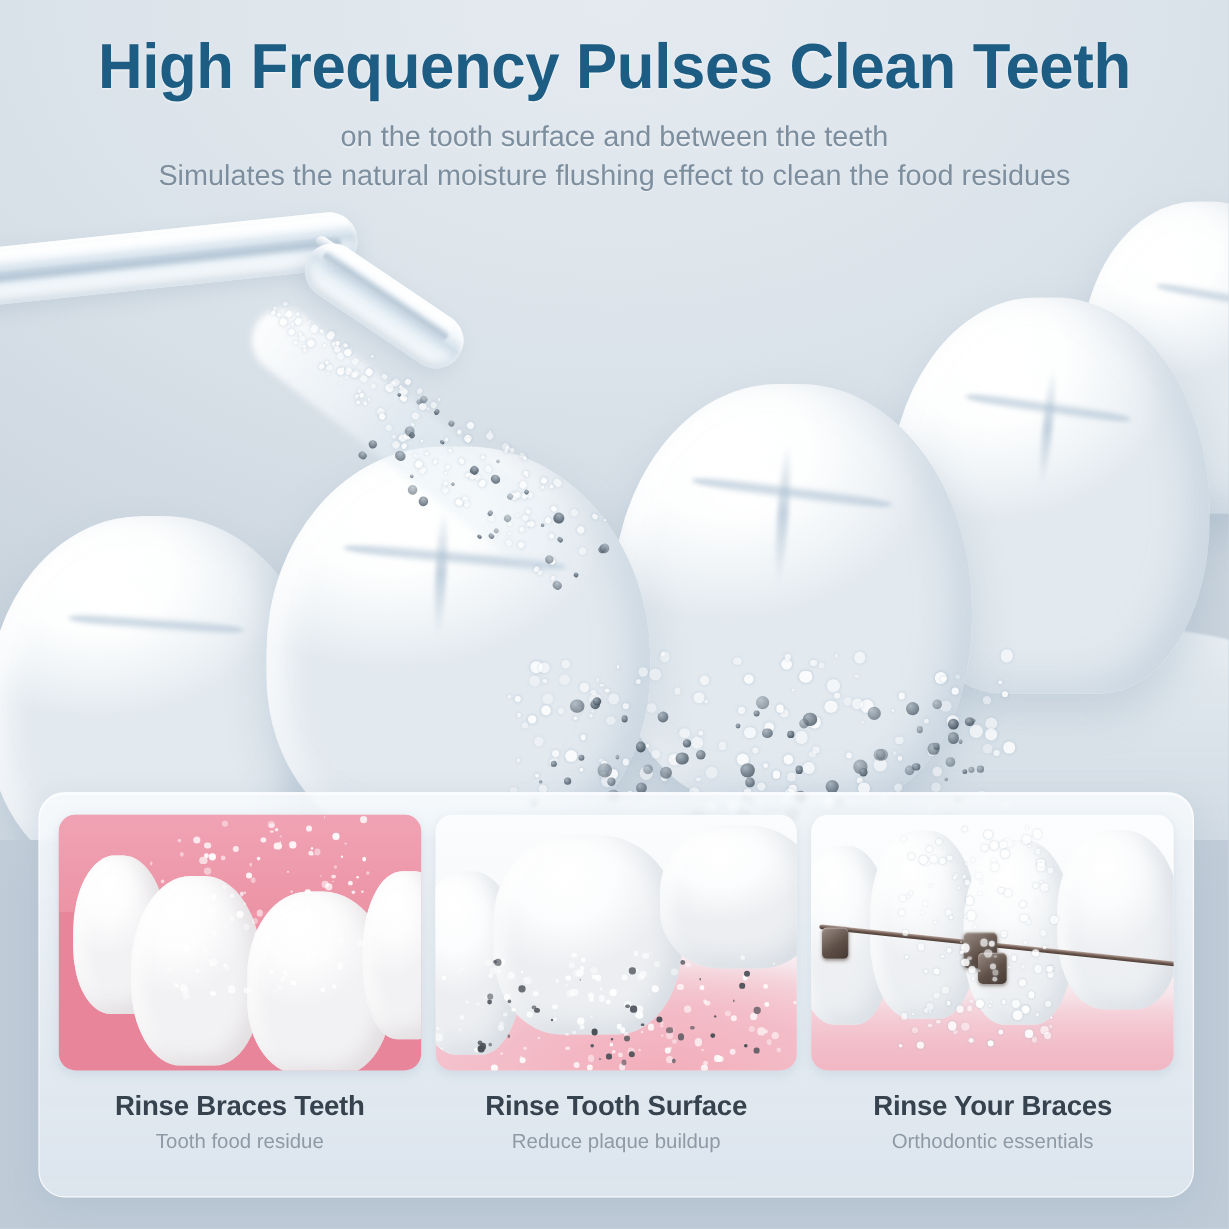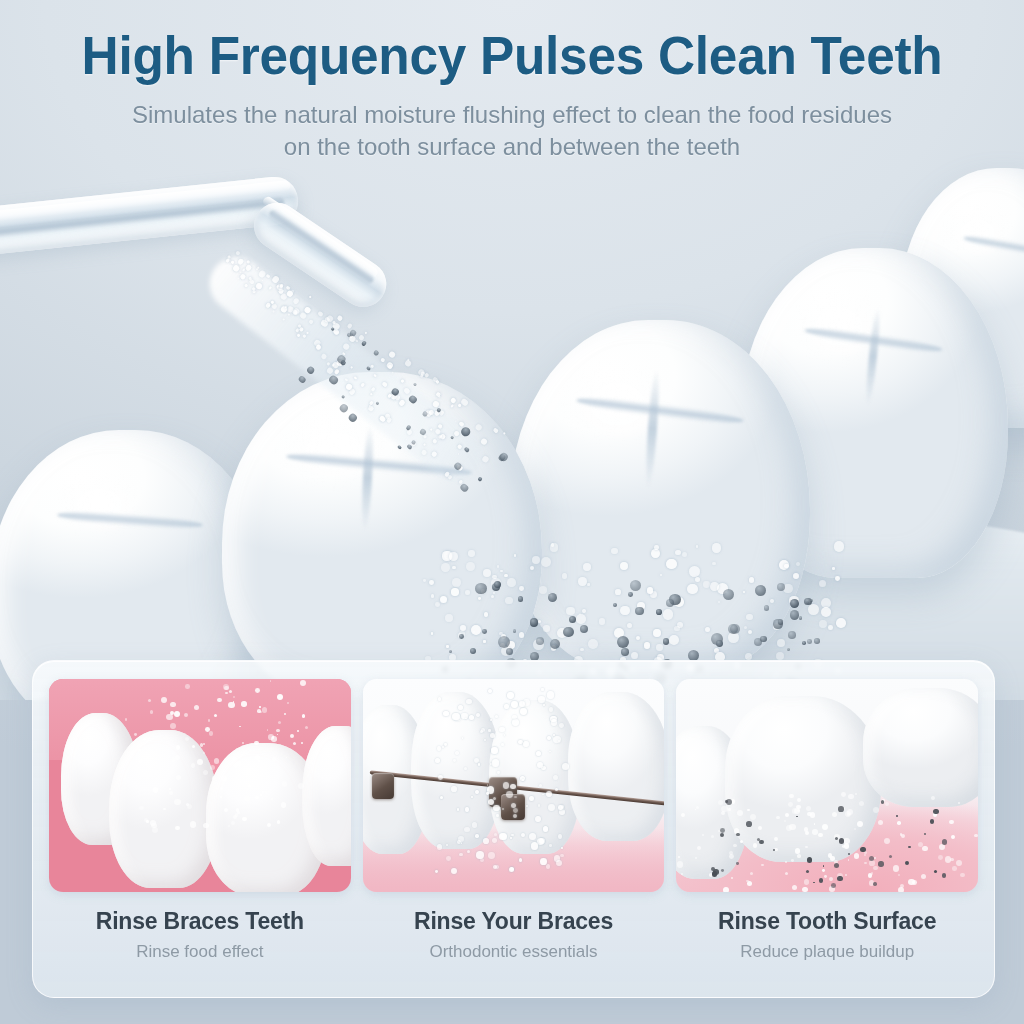--- a/index.html
+++ b/index.html
@@ -681,22 +681,22 @@
 
       <div class="nzSeg" style="left:318px;top:12px;width:150px;height:46px;transform:rotate(34deg);transform-origin:0 50%;"></div>
       <div class="nzHi" style="left:324px;top:16px;width:136px;height:10px;transform:rotate(34deg);transform-origin:0 50%;"></div>
       <div class="nzCore" style="left:330px;top:28px;width:124px;height:12px;transform:rotate(34deg);transform-origin:0 50%;"></div>
     </div>
   </div>
 
   <div class="titleWrap">
     <h1 class="title">High Frequency Pulses Clean Teeth</h1>
     <div class="subtitle">
+      <span class="ln">on the tooth surface and between the teeth</span>
       <span class="ln">Simulates the natural moisture flushing effect to clean the food residues</span>
-      <span class="ln">on the tooth surface and between the teeth</span>
     </div>
   </div>
 
   <div class="panel">
 
     <div class="card">
       <div class="thumb t1">
         <div class="gumTop"></div>
         <div class="tth" style="left:4%;top:16%;width:26%;height:62%;border-radius:44% 46% 38% 40% / 48% 50% 44% 42%;"></div>
         <div class="tth" style="left:20%;top:24%;width:36%;height:74%;border-radius:46% 44% 36% 38% / 50% 48% 42% 44%;"></div>
@@ -819,179 +819,21 @@
             <div class="splsh" style="width: 5.34562px; height: 5.34562px; position: absolute; left: 34.319%; top: 50.8189%; opacity: 0.92;"></div>
             <div class="splsh" style="width: 5.7963px; height: 5.7963px; position: absolute; left: 40.2073%; top: 20.7914%; opacity: 0.5;"></div>
             <div class="splsh" style="width: 2.18563px; height: 2.18563px; position: absolute; left: 73.6224%; top: 55.7607%; opacity: 0.7;"></div>
             <div class="splsh" style="width: 4.85414px; height: 4.85414px; position: absolute; left: 40.3677%; top: 36.4864%; opacity: 0.44;"></div>
             <div class="splsh" style="width: 1.59372px; height: 1.59372px; position: absolute; left: 78.4249%; top: 36.5427%; opacity: 0.78;"></div>
             <div class="splsh" style="width: 1.92314px; height: 1.92314px; position: absolute; left: 51.1839%; top: 34.431%; opacity: 0.48;"></div>
             <div class="splsh" style="width: 3.75613px; height: 3.75613px; position: absolute; left: 73.9147%; top: 36.5337%; opacity: 0.64;"></div>
           </div>
       </div>
       <div class="cTitle">Rinse Braces Teeth</div>
-      <div class="cSub">Rinse food effect</div>
-    </div>
-
-    <div class="card">
-      <div class="thumb t3">
-        <div class="gum"></div>
-        <div class="tth" style="left:-4%;top:12%;width:26%;height:70%;border-radius:44% 46% 38% 40% / 48% 50% 44% 42%;"></div>
-        <div class="tth" style="left:16%;top:6%;width:30%;height:74%;border-radius:42% 46% 36% 38% / 46% 50% 44% 42%;"></div>
-        <div class="tth" style="left:42%;top:10%;width:30%;height:72%;border-radius:44% 44% 36% 38% / 48% 48% 42% 44%;"></div>
-        <div class="tth" style="left:68%;top:6%;width:34%;height:70%;border-radius:42% 46% 36% 38% / 46% 50% 42% 42%;"></div>
-        <div class="wire" style="left:2%;top:50%;width:100%;transform:rotate(6deg);"></div>
-        <div class="bracket" style="left:3%;top:44%;width:22px;height:26px;"></div>
-        <div class="bracket" style="left:42%;top:46%;width:28px;height:30px;"></div>
-        <div class="bracket" style="left:46%;top:54%;width:24px;height:26px;"></div>
-        <div id="t3spray">
-            <div class="spr" style="width: 2.66259px; height: 2.66259px; position: absolute; left: 57.9793%; top: 58.8207%; opacity: 0.5;"></div>
-            <div class="spr" style="width: 6.90066px; height: 6.90066px; position: absolute; left: 49.4546%; top: 18.636%; opacity: 0.66;"></div>
-            <div class="spr" style="width: 2.60017px; height: 2.60017px; position: absolute; left: 50.2727%; top: 54.7955%; opacity: 0.41;"></div>
-            <div class="spr" style="width: 2.08111px; height: 2.08111px; position: absolute; left: 54.1851%; top: 59.3153%; opacity: 0.71;"></div>
-            <div class="spr" style="width: 5.31722px; height: 5.31722px; position: absolute; left: 57.3991%; top: 33.599%; opacity: 0.86;"></div>
-            <div class="spr" style="width: 5.80496px; height: 5.80496px; position: absolute; left: 65.0232%; top: 61.1116%; opacity: 0.74;"></div>
-            <div class="spr" style="width: 6.61597px; height: 6.61597px; position: absolute; left: 58.2177%; top: 8.11145%; opacity: 0.63;"></div>
-            <div class="spr" style="width: 4.07063px; height: 4.07063px; position: absolute; left: 38.8668%; top: 83.8786%; opacity: 0.44;"></div>
-            <div class="spr" style="width: 7.47029px; height: 7.47029px; position: absolute; left: 37.5811%; top: 80.8767%; opacity: 0.89;"></div>
-            <div class="spr" style="width: 4.32549px; height: 4.32549px; position: absolute; left: 33.8455%; top: 60.286%; opacity: 0.89;"></div>
-            <div class="spr" style="width: 5.51787px; height: 5.51787px; position: absolute; left: 52.1242%; top: 45.3448%; opacity: 0.85;"></div>
-            <div class="spr" style="width: 1.83309px; height: 1.83309px; position: absolute; left: 46.7346%; top: 25.937%; opacity: 0.71;"></div>
-            <div class="spr" style="width: 2.30241px; height: 2.30241px; position: absolute; left: 49.3037%; top: 72.8637%; opacity: 0.63;"></div>
-            <div class="spr" style="width: 3.79031px; height: 3.79031px; position: absolute; left: 65.6191%; top: 59.2352%; opacity: 0.89;"></div>
-            <div class="spr" style="width: 2.26578px; height: 2.26578px; position: absolute; left: 27.6867%; top: 77.4221%; opacity: 0.69;"></div>
-            <div class="spr" style="width: 3.19459px; height: 3.19459px; position: absolute; left: 43.8082%; top: 17.0021%; opacity: 0.59;"></div>
-            <div class="spr" style="width: 3.49026px; height: 3.49026px; position: absolute; left: 34.4902%; top: 80.141%; opacity: 0.67;"></div>
-            <div class="spr" style="width: 4.46108px; height: 4.46108px; position: absolute; left: 46.9987%; top: 11.844%; opacity: 0.83;"></div>
-            <div class="spr" style="width: 4.19069px; height: 4.19069px; position: absolute; left: 42.3696%; top: 25.5162%; opacity: 0.72;"></div>
-            <div class="spr" style="width: 4.78984px; height: 4.78984px; position: absolute; left: 27.6895%; top: 83.2692%; opacity: 0.44;"></div>
-            <div class="spr" style="width: 6.95666px; height: 6.95666px; position: absolute; left: 41.4582%; top: 81.4106%; opacity: 0.51;"></div>
-            <div class="spr" style="width: 3.28304px; height: 3.28304px; position: absolute; left: 24.8458%; top: 8.55552%; opacity: 0.57;"></div>
-            <div class="spr" style="width: 2.74469px; height: 2.74469px; position: absolute; left: 52.6564%; top: 46.7961%; opacity: 0.72;"></div>
-            <div class="spr" style="width: 1.81214px; height: 1.81214px; position: absolute; left: 32.8125%; top: 27.3671%; opacity: 0.73;"></div>
-            <div class="spr" style="width: 6.62046px; height: 6.62046px; position: absolute; left: 62.1701%; top: 17.2458%; opacity: 0.98;"></div>
-            <div class="spr" style="width: 3.63505px; height: 3.63505px; position: absolute; left: 43.4791%; top: 72.1218%; opacity: 0.44;"></div>
-            <div class="spr" style="width: 7.25096px; height: 7.25096px; position: absolute; left: 45.3004%; top: 72.1766%; opacity: 0.93;"></div>
-            <div class="spr" style="width: 3.76337px; height: 3.76337px; position: absolute; left: 51.693%; top: 84.1083%; opacity: 0.9;"></div>
-            <div class="spr" style="width: 4.14667px; height: 4.14667px; position: absolute; left: 37.4825%; top: 15.8408%; opacity: 0.71;"></div>
-            <div class="spr" style="width: 7.07954px; height: 7.07954px; position: absolute; left: 65.9243%; top: 39.3533%; opacity: 0.71;"></div>
-            <div class="spr" style="width: 6.65377px; height: 6.65377px; position: absolute; left: 42.5744%; top: 32.0688%; opacity: 0.96;"></div>
-            <div class="spr" style="width: 2.20403px; height: 2.20403px; position: absolute; left: 40.1791%; top: 28.2388%; opacity: 0.71;"></div>
-            <div class="spr" style="width: 6.69634px; height: 6.69634px; position: absolute; left: 30.3966%; top: 16.761%; opacity: 0.45;"></div>
-            <div class="spr" style="width: 5.11255px; height: 5.11255px; position: absolute; left: 63.1641%; top: 44.8691%; opacity: 0.46;"></div>
-            <div class="spr" style="width: 3.2685px; height: 3.2685px; position: absolute; left: 65.5207%; top: 82.13%; opacity: 0.44;"></div>
-            <div class="spr" style="width: 4.5032px; height: 4.5032px; position: absolute; left: 48.7006%; top: 88.1882%; opacity: 0.83;"></div>
-            <div class="spr" style="width: 6.67664px; height: 6.67664px; position: absolute; left: 63.3084%; top: 82.6929%; opacity: 0.68;"></div>
-            <div class="spr" style="width: 6.9137px; height: 6.9137px; position: absolute; left: 61.3884%; top: 58.8468%; opacity: 0.63;"></div>
-            <div class="spr" style="width: 4.5316px; height: 4.5316px; position: absolute; left: 55.2011%; top: 55.0133%; opacity: 0.91;"></div>
-            <div class="spr" style="width: 1.58854px; height: 1.58854px; position: absolute; left: 59.5197%; top: 53.8197%; opacity: 0.56;"></div>
-            <div class="spr" style="width: 3.49084px; height: 3.49084px; position: absolute; left: 39.2582%; top: 23.194%; opacity: 0.57;"></div>
-            <div class="spr" style="width: 7.09621px; height: 7.09621px; position: absolute; left: 63.2438%; top: 26.7728%; opacity: 0.57;"></div>
-            <div class="spr" style="width: 2.75063px; height: 2.75063px; position: absolute; left: 45.9469%; top: 30.1182%; opacity: 0.48;"></div>
-            <div class="spr" style="width: 1.69633px; height: 1.69633px; position: absolute; left: 33.9804%; top: 18.1802%; opacity: 0.93;"></div>
-            <div class="spr" style="width: 7.28828px; height: 7.28828px; position: absolute; left: 41.1808%; top: 50.4429%; opacity: 0.95;"></div>
-            <div class="spr" style="width: 7.45689px; height: 7.45689px; position: absolute; left: 53.0842%; top: 9.19183%; opacity: 0.41;"></div>
-            <div class="spr" style="width: 2.85425px; height: 2.85425px; position: absolute; left: 44.6091%; top: 43.3401%; opacity: 0.53;"></div>
-            <div class="spr" style="width: 4.12142px; height: 4.12142px; position: absolute; left: 43.7588%; top: 87.2501%; opacity: 0.49;"></div>
-            <div class="spr" style="width: 6.71441px; height: 6.71441px; position: absolute; left: 43.1557%; top: 58.9894%; opacity: 0.9;"></div>
-            <div class="spr" style="width: 2.72616px; height: 2.72616px; position: absolute; left: 44.2205%; top: 63.4574%; opacity: 0.63;"></div>
-            <div class="spr" style="width: 2.14219px; height: 2.14219px; position: absolute; left: 35.8081%; top: 54.8204%; opacity: 0.96;"></div>
-            <div class="spr" style="width: 2.96727px; height: 2.96727px; position: absolute; left: 24.113%; top: 89.6933%; opacity: 0.88;"></div>
-            <div class="spr" style="width: 2.66077px; height: 2.66077px; position: absolute; left: 41.6568%; top: 23.5044%; opacity: 0.71;"></div>
-            <div class="spr" style="width: 2.31802px; height: 2.31802px; position: absolute; left: 42.1706%; top: 39.4816%; opacity: 0.89;"></div>
-            <div class="spr" style="width: 6.03529px; height: 6.03529px; position: absolute; left: 29.1838%; top: 88.6969%; opacity: 0.87;"></div>
-            <div class="spr" style="width: 2.89594px; height: 2.89594px; position: absolute; left: 31.1331%; top: 60.6075%; opacity: 0.85;"></div>
-            <div class="spr" style="width: 6.015px; height: 6.015px; position: absolute; left: 60.8025%; top: 52.5298%; opacity: 0.87;"></div>
-            <div class="spr" style="width: 4.08005px; height: 4.08005px; position: absolute; left: 49.9093%; top: 63.485%; opacity: 0.69;"></div>
-            <div class="spr" style="width: 1.82549px; height: 1.82549px; position: absolute; left: 64.6458%; top: 28.8533%; opacity: 0.45;"></div>
-            <div class="spr" style="width: 4.87805px; height: 4.87805px; position: absolute; left: 36.9913%; top: 37.2739%; opacity: 0.54;"></div>
-            <div class="spr" style="width: 5.41083px; height: 5.41083px; position: absolute; left: 31.6059%; top: 12.2286%; opacity: 0.83;"></div>
-            <div class="spr" style="width: 4.04346px; height: 4.04346px; position: absolute; left: 31.1186%; top: 75.7469%; opacity: 0.68;"></div>
-            <div class="spr" style="width: 4.4258px; height: 4.4258px; position: absolute; left: 49.6229%; top: 16.6694%; opacity: 0.43;"></div>
-            <div class="spr" style="width: 3.94285px; height: 3.94285px; position: absolute; left: 61.1919%; top: 26.9071%; opacity: 0.97;"></div>
-            <div class="spr" style="width: 6.97807px; height: 6.97807px; position: absolute; left: 49.2244%; top: 10.1348%; opacity: 0.97;"></div>
-            <div class="spr" style="width: 6.17301px; height: 6.17301px; position: absolute; left: 41.4374%; top: 56.3551%; opacity: 0.93;"></div>
-            <div class="spr" style="width: 6.12036px; height: 6.12036px; position: absolute; left: 58.3139%; top: 74.7711%; opacity: 0.99;"></div>
-            <div class="spr" style="width: 4.92816px; height: 4.92816px; position: absolute; left: 49.821%; top: 60.4057%; opacity: 0.52;"></div>
-            <div class="spr" style="width: 2.09264px; height: 2.09264px; position: absolute; left: 42.2102%; top: 18.9039%; opacity: 0.84;"></div>
-            <div class="spr" style="width: 2.1171px; height: 2.1171px; position: absolute; left: 65.7119%; top: 78.956%; opacity: 0.98;"></div>
-            <div class="spr" style="width: 4.31436px; height: 4.31436px; position: absolute; left: 42.9367%; top: 74.7804%; opacity: 0.59;"></div>
-            <div class="spr" style="width: 2.23041px; height: 2.23041px; position: absolute; left: 48.797%; top: 74.1016%; opacity: 0.97;"></div>
-            <div class="spr" style="width: 7.12656px; height: 7.12656px; position: absolute; left: 29.7599%; top: 16.0619%; opacity: 0.99;"></div>
-            <div class="spr" style="width: 4.95768px; height: 4.95768px; position: absolute; left: 65.245%; top: 20.5046%; opacity: 0.53;"></div>
-            <div class="spr" style="width: 5.28412px; height: 5.28412px; position: absolute; left: 48.979%; top: 49.0655%; opacity: 0.88;"></div>
-            <div class="spr" style="width: 1.55462px; height: 1.55462px; position: absolute; left: 41.1202%; top: 49.5103%; opacity: 0.41;"></div>
-            <div class="spr" style="width: 7.19792px; height: 7.19792px; position: absolute; left: 42.9645%; top: 37.7564%; opacity: 0.73;"></div>
-            <div class="spr" style="width: 4.96033px; height: 4.96033px; position: absolute; left: 25.0467%; top: 45.0146%; opacity: 0.73;"></div>
-            <div class="spr" style="width: 3.92703px; height: 3.92703px; position: absolute; left: 52.4479%; top: 72.4904%; opacity: 0.78;"></div>
-            <div class="spr" style="width: 5.6644px; height: 5.6644px; position: absolute; left: 36.1228%; top: 67.081%; opacity: 0.5;"></div>
-            <div class="spr" style="width: 1.92092px; height: 1.92092px; position: absolute; left: 46.0598%; top: 60.5058%; opacity: 0.54;"></div>
-            <div class="spr" style="width: 3.32419px; height: 3.32419px; position: absolute; left: 43.0843%; top: 55.3081%; opacity: 0.63;"></div>
-            <div class="spr" style="width: 5.5116px; height: 5.5116px; position: absolute; left: 49.12%; top: 58.1656%; opacity: 0.72;"></div>
-            <div class="spr" style="width: 6.13195px; height: 6.13195px; position: absolute; left: 32.7193%; top: 15.9465%; opacity: 0.56;"></div>
-            <div class="spr" style="width: 3.15585px; height: 3.15585px; position: absolute; left: 25.6759%; top: 54.9498%; opacity: 0.98;"></div>
-            <div class="spr" style="width: 3.93203px; height: 3.93203px; position: absolute; left: 41.5318%; top: 4.76602%; opacity: 0.87;"></div>
-            <div class="spr" style="width: 5.4274px; height: 5.4274px; position: absolute; left: 59.7917%; top: 69.1974%; opacity: 0.92;"></div>
-            <div class="spr" style="width: 5.08807px; height: 5.08807px; position: absolute; left: 24.6561%; top: 77.6731%; opacity: 0.61;"></div>
-            <div class="spr" style="width: 2.75909px; height: 2.75909px; position: absolute; left: 38.0875%; top: 39.5989%; opacity: 0.95;"></div>
-            <div class="spr" style="width: 5.10019px; height: 5.10019px; position: absolute; left: 24.0204%; top: 37.0777%; opacity: 0.73;"></div>
-            <div class="spr" style="width: 4.93511px; height: 4.93511px; position: absolute; left: 51.5285%; top: 28.4382%; opacity: 0.93;"></div>
-            <div class="spr" style="width: 6.97215px; height: 6.97215px; position: absolute; left: 47.7615%; top: 6.01067%; opacity: 0.9;"></div>
-            <div class="spr" style="width: 6.33313px; height: 6.33313px; position: absolute; left: 46.4639%; top: 48.585%; opacity: 0.74;"></div>
-            <div class="spr" style="width: 3.3286px; height: 3.3286px; position: absolute; left: 38.8883%; top: 23.991%; opacity: 0.67;"></div>
-            <div class="spr" style="width: 2.91653px; height: 2.91653px; position: absolute; left: 26.9159%; top: 30.2367%; opacity: 0.8;"></div>
-            <div class="spr" style="width: 4.28218px; height: 4.28218px; position: absolute; left: 59.1962%; top: 40.6428%; opacity: 0.72;"></div>
-            <div class="spr" style="width: 6.97654px; height: 6.97654px; position: absolute; left: 52.1189%; top: 13.411%; opacity: 0.97;"></div>
-            <div class="spr" style="width: 3.0508px; height: 3.0508px; position: absolute; left: 58.4308%; top: 49.0627%; opacity: 0.51;"></div>
-            <div class="spr" style="width: 5.6245px; height: 5.6245px; position: absolute; left: 29.3086%; top: 50.1875%; opacity: 0.64;"></div>
-            <div class="spr" style="width: 5.32474px; height: 5.32474px; position: absolute; left: 26.7024%; top: 14.9367%; opacity: 0.92;"></div>
-            <div class="spr" style="width: 7.03398px; height: 7.03398px; position: absolute; left: 57.7608%; top: 74.7007%; opacity: 0.8;"></div>
-            <div class="spr" style="width: 2.38391px; height: 2.38391px; position: absolute; left: 26.15%; top: 31.4078%; opacity: 0.8;"></div>
-            <div class="spr" style="width: 6.43299px; height: 6.43299px; position: absolute; left: 64.0808%; top: 84.8814%; opacity: 0.66;"></div>
-            <div class="spr" style="width: 1.965px; height: 1.965px; position: absolute; left: 59.8548%; top: 11.693%; opacity: 0.98;"></div>
-            <div class="spr" style="width: 3.8462px; height: 3.8462px; position: absolute; left: 30.7424%; top: 33.9493%; opacity: 0.45;"></div>
-            <div class="spr" style="width: 2.87866px; height: 2.87866px; position: absolute; left: 30.0052%; top: 37.4502%; opacity: 0.42;"></div>
-            <div class="spr" style="width: 1.58707px; height: 1.58707px; position: absolute; left: 61.8765%; top: 33.6552%; opacity: 0.63;"></div>
-            <div class="spr" style="width: 3.37673px; height: 3.37673px; position: absolute; left: 37.31%; top: 72.896%; opacity: 0.88;"></div>
-            <div class="spr" style="width: 5.50007px; height: 5.50007px; position: absolute; left: 34.311%; top: 9.27296%; opacity: 0.64;"></div>
-            <div class="spr" style="width: 7.26936px; height: 7.26936px; position: absolute; left: 55.6629%; top: 76.6723%; opacity: 0.89;"></div>
-            <div class="spr" style="width: 5.95288px; height: 5.95288px; position: absolute; left: 51.8591%; top: 10.3419%; opacity: 0.61;"></div>
-            <div class="spr" style="width: 3.79228px; height: 3.79228px; position: absolute; left: 32.0564%; top: 81.4637%; opacity: 0.56;"></div>
-            <div class="spr" style="width: 4.57853px; height: 4.57853px; position: absolute; left: 64.8587%; top: 59.1589%; opacity: 0.9;"></div>
-            <div class="spr" style="width: 5.22392px; height: 5.22392px; position: absolute; left: 33.7463%; top: 69.3648%; opacity: 0.46;"></div>
-            <div class="spr" style="width: 2.76766px; height: 2.76766px; position: absolute; left: 40.9615%; top: 53.0205%; opacity: 0.96;"></div>
-            <div class="spr" style="width: 4.25262px; height: 4.25262px; position: absolute; left: 64.6648%; top: 72.9975%; opacity: 0.62;"></div>
-            <div class="spr" style="width: 5.91063px; height: 5.91063px; position: absolute; left: 57.1719%; top: 64.2153%; opacity: 0.81;"></div>
-            <div class="spr" style="width: 7.09383px; height: 7.09383px; position: absolute; left: 55.0858%; top: 72.3775%; opacity: 0.74;"></div>
-            <div class="spr" style="width: 7.38975px; height: 7.38975px; position: absolute; left: 61.1361%; top: 5.76611%; opacity: 0.66;"></div>
-            <div class="spr" style="width: 4.35729px; height: 4.35729px; position: absolute; left: 24.5378%; top: 31.5325%; opacity: 0.56;"></div>
-            <div class="spr" style="width: 6.32148px; height: 6.32148px; position: absolute; left: 57.6814%; top: 38.9218%; opacity: 0.7;"></div>
-            <div class="spr" style="width: 5.6642px; height: 5.6642px; position: absolute; left: 39.9688%; top: 74.8685%; opacity: 0.82;"></div>
-            <div class="spr" style="width: 5.04858px; height: 5.04858px; position: absolute; left: 48.605%; top: 88.4%; opacity: 0.95;"></div>
-            <div class="spr" style="width: 6.01444px; height: 6.01444px; position: absolute; left: 53.16%; top: 29.2874%; opacity: 0.72;"></div>
-            <div class="spr" style="width: 4.38233px; height: 4.38233px; position: absolute; left: 61.7129%; top: 13.3789%; opacity: 0.52;"></div>
-            <div class="spr" style="width: 3.90372px; height: 3.90372px; position: absolute; left: 37.3899%; top: 52.0544%; opacity: 0.91;"></div>
-            <div class="spr" style="width: 2.59468px; height: 2.59468px; position: absolute; left: 59.1096%; top: 4.23952%; opacity: 0.64;"></div>
-            <div class="spr" style="width: 5.19079px; height: 5.19079px; position: absolute; left: 45.3482%; top: 22.4146%; opacity: 0.48;"></div>
-            <div class="spr" style="width: 4.16049px; height: 4.16049px; position: absolute; left: 60.7364%; top: 87.0581%; opacity: 0.5;"></div>
-            <div class="spr" style="width: 6.71465px; height: 6.71465px; position: absolute; left: 62.3004%; top: 18.9607%; opacity: 0.65;"></div>
-            <div class="spr" style="width: 2.24967px; height: 2.24967px; position: absolute; left: 63.1609%; top: 25.848%; opacity: 0.98;"></div>
-            <div class="spr" style="width: 1.66169px; height: 1.66169px; position: absolute; left: 32.5011%; top: 76.7499%; opacity: 0.77;"></div>
-            <div class="spr" style="width: 6.96939px; height: 6.96939px; position: absolute; left: 47.6163%; top: 52.5522%; opacity: 0.66;"></div>
-            <div class="spr" style="width: 6.68289px; height: 6.68289px; position: absolute; left: 58.8588%; top: 84.1712%; opacity: 0.94;"></div>
-            <div class="spr" style="width: 5.35626px; height: 5.35626px; position: absolute; left: 35.2897%; top: 16.7851%; opacity: 0.9;"></div>
-            <div class="spr" style="width: 2.76105px; height: 2.76105px; position: absolute; left: 61.8495%; top: 77.5626%; opacity: 0.55;"></div>
-            <div class="spr" style="width: 3.11852px; height: 3.11852px; position: absolute; left: 63.8618%; top: 51.325%; opacity: 0.82;"></div>
-            <div class="spr" style="width: 5.8279px; height: 5.8279px; position: absolute; left: 31.6808%; top: 73.5784%; opacity: 0.46;"></div>
-            <div class="spr" style="width: 4.12825px; height: 4.12825px; position: absolute; left: 43.2959%; top: 87.3562%; opacity: 0.72;"></div>
-            <div class="spr" style="width: 3.13138px; height: 3.13138px; position: absolute; left: 33.7062%; top: 41.3061%; opacity: 0.49;"></div>
-          </div>
-      </div>
-      <div class="cTitle">Rinse Your Braces</div>
-      <div class="cSub">Orthodontic essentials</div>
+      <div class="cSub">Tooth food residue</div>
     </div>
 
     <div class="card">
       <div class="thumb t2">
         <div class="gum"></div>
         <div class="tth" style="left:-6%;top:22%;width:30%;height:72%;border-radius:44% 46% 38% 40% / 48% 50% 44% 42%;"></div>
         <div class="tth" style="left:16%;top:8%;width:52%;height:78%;border-radius:40% 44% 34% 36% / 44% 48% 44% 42%;"></div>
         <div class="tth" style="left:62%;top:4%;width:44%;height:56%;border-radius:42% 44% 36% 38% / 46% 48% 42% 40%;"></div>
         <div id="t2grit">
             <div class="foam" style="width: 4.49333px; height: 4.49333px; position: absolute; left: 42.2623%; top: 69.64%; opacity: 0.84;"></div>
@@ -1165,14 +1007,172 @@
             <div class="grit" style="width: 4.17892px; height: 4.17892px; position: absolute; left: 47.314%; top: 93.6526%; opacity: 0.93;"></div>
             <div class="grit" style="width: 5.97608px; height: 5.97608px; position: absolute; left: 16.3735%; top: 56.3914%; opacity: 0.65;"></div>
             <div class="grit" style="width: 2.72376px; height: 2.72376px; position: absolute; left: 56.7785%; top: 81.5657%; opacity: 0.85;"></div>
             <div class="grit" style="width: 2.69775px; height: 2.69775px; position: absolute; left: 16.0746%; top: 56.7763%; opacity: 0.7;"></div>
           </div>
       </div>
       <div class="cTitle">Rinse Tooth Surface</div>
       <div class="cSub">Reduce plaque buildup</div>
     </div>
 
+    <div class="card">
+      <div class="thumb t3">
+        <div class="gum"></div>
+        <div class="tth" style="left:-4%;top:12%;width:26%;height:70%;border-radius:44% 46% 38% 40% / 48% 50% 44% 42%;"></div>
+        <div class="tth" style="left:16%;top:6%;width:30%;height:74%;border-radius:42% 46% 36% 38% / 46% 50% 44% 42%;"></div>
+        <div class="tth" style="left:42%;top:10%;width:30%;height:72%;border-radius:44% 44% 36% 38% / 48% 48% 42% 44%;"></div>
+        <div class="tth" style="left:68%;top:6%;width:34%;height:70%;border-radius:42% 46% 36% 38% / 46% 50% 42% 42%;"></div>
+        <div class="wire" style="left:2%;top:50%;width:100%;transform:rotate(6deg);"></div>
+        <div class="bracket" style="left:3%;top:44%;width:22px;height:26px;"></div>
+        <div class="bracket" style="left:42%;top:46%;width:28px;height:30px;"></div>
+        <div class="bracket" style="left:46%;top:54%;width:24px;height:26px;"></div>
+        <div id="t3spray">
+            <div class="spr" style="width: 2.66259px; height: 2.66259px; position: absolute; left: 57.9793%; top: 58.8207%; opacity: 0.5;"></div>
+            <div class="spr" style="width: 6.90066px; height: 6.90066px; position: absolute; left: 49.4546%; top: 18.636%; opacity: 0.66;"></div>
+            <div class="spr" style="width: 2.60017px; height: 2.60017px; position: absolute; left: 50.2727%; top: 54.7955%; opacity: 0.41;"></div>
+            <div class="spr" style="width: 2.08111px; height: 2.08111px; position: absolute; left: 54.1851%; top: 59.3153%; opacity: 0.71;"></div>
+            <div class="spr" style="width: 5.31722px; height: 5.31722px; position: absolute; left: 57.3991%; top: 33.599%; opacity: 0.86;"></div>
+            <div class="spr" style="width: 5.80496px; height: 5.80496px; position: absolute; left: 65.0232%; top: 61.1116%; opacity: 0.74;"></div>
+            <div class="spr" style="width: 6.61597px; height: 6.61597px; position: absolute; left: 58.2177%; top: 8.11145%; opacity: 0.63;"></div>
+            <div class="spr" style="width: 4.07063px; height: 4.07063px; position: absolute; left: 38.8668%; top: 83.8786%; opacity: 0.44;"></div>
+            <div class="spr" style="width: 7.47029px; height: 7.47029px; position: absolute; left: 37.5811%; top: 80.8767%; opacity: 0.89;"></div>
+            <div class="spr" style="width: 4.32549px; height: 4.32549px; position: absolute; left: 33.8455%; top: 60.286%; opacity: 0.89;"></div>
+            <div class="spr" style="width: 5.51787px; height: 5.51787px; position: absolute; left: 52.1242%; top: 45.3448%; opacity: 0.85;"></div>
+            <div class="spr" style="width: 1.83309px; height: 1.83309px; position: absolute; left: 46.7346%; top: 25.937%; opacity: 0.71;"></div>
+            <div class="spr" style="width: 2.30241px; height: 2.30241px; position: absolute; left: 49.3037%; top: 72.8637%; opacity: 0.63;"></div>
+            <div class="spr" style="width: 3.79031px; height: 3.79031px; position: absolute; left: 65.6191%; top: 59.2352%; opacity: 0.89;"></div>
+            <div class="spr" style="width: 2.26578px; height: 2.26578px; position: absolute; left: 27.6867%; top: 77.4221%; opacity: 0.69;"></div>
+            <div class="spr" style="width: 3.19459px; height: 3.19459px; position: absolute; left: 43.8082%; top: 17.0021%; opacity: 0.59;"></div>
+            <div class="spr" style="width: 3.49026px; height: 3.49026px; position: absolute; left: 34.4902%; top: 80.141%; opacity: 0.67;"></div>
+            <div class="spr" style="width: 4.46108px; height: 4.46108px; position: absolute; left: 46.9987%; top: 11.844%; opacity: 0.83;"></div>
+            <div class="spr" style="width: 4.19069px; height: 4.19069px; position: absolute; left: 42.3696%; top: 25.5162%; opacity: 0.72;"></div>
+            <div class="spr" style="width: 4.78984px; height: 4.78984px; position: absolute; left: 27.6895%; top: 83.2692%; opacity: 0.44;"></div>
+            <div class="spr" style="width: 6.95666px; height: 6.95666px; position: absolute; left: 41.4582%; top: 81.4106%; opacity: 0.51;"></div>
+            <div class="spr" style="width: 3.28304px; height: 3.28304px; position: absolute; left: 24.8458%; top: 8.55552%; opacity: 0.57;"></div>
+            <div class="spr" style="width: 2.74469px; height: 2.74469px; position: absolute; left: 52.6564%; top: 46.7961%; opacity: 0.72;"></div>
+            <div class="spr" style="width: 1.81214px; height: 1.81214px; position: absolute; left: 32.8125%; top: 27.3671%; opacity: 0.73;"></div>
+            <div class="spr" style="width: 6.62046px; height: 6.62046px; position: absolute; left: 62.1701%; top: 17.2458%; opacity: 0.98;"></div>
+            <div class="spr" style="width: 3.63505px; height: 3.63505px; position: absolute; left: 43.4791%; top: 72.1218%; opacity: 0.44;"></div>
+            <div class="spr" style="width: 7.25096px; height: 7.25096px; position: absolute; left: 45.3004%; top: 72.1766%; opacity: 0.93;"></div>
+            <div class="spr" style="width: 3.76337px; height: 3.76337px; position: absolute; left: 51.693%; top: 84.1083%; opacity: 0.9;"></div>
+            <div class="spr" style="width: 4.14667px; height: 4.14667px; position: absolute; left: 37.4825%; top: 15.8408%; opacity: 0.71;"></div>
+            <div class="spr" style="width: 7.07954px; height: 7.07954px; position: absolute; left: 65.9243%; top: 39.3533%; opacity: 0.71;"></div>
+            <div class="spr" style="width: 6.65377px; height: 6.65377px; position: absolute; left: 42.5744%; top: 32.0688%; opacity: 0.96;"></div>
+            <div class="spr" style="width: 2.20403px; height: 2.20403px; position: absolute; left: 40.1791%; top: 28.2388%; opacity: 0.71;"></div>
+            <div class="spr" style="width: 6.69634px; height: 6.69634px; position: absolute; left: 30.3966%; top: 16.761%; opacity: 0.45;"></div>
+            <div class="spr" style="width: 5.11255px; height: 5.11255px; position: absolute; left: 63.1641%; top: 44.8691%; opacity: 0.46;"></div>
+            <div class="spr" style="width: 3.2685px; height: 3.2685px; position: absolute; left: 65.5207%; top: 82.13%; opacity: 0.44;"></div>
+            <div class="spr" style="width: 4.5032px; height: 4.5032px; position: absolute; left: 48.7006%; top: 88.1882%; opacity: 0.83;"></div>
+            <div class="spr" style="width: 6.67664px; height: 6.67664px; position: absolute; left: 63.3084%; top: 82.6929%; opacity: 0.68;"></div>
+            <div class="spr" style="width: 6.9137px; height: 6.9137px; position: absolute; left: 61.3884%; top: 58.8468%; opacity: 0.63;"></div>
+            <div class="spr" style="width: 4.5316px; height: 4.5316px; position: absolute; left: 55.2011%; top: 55.0133%; opacity: 0.91;"></div>
+            <div class="spr" style="width: 1.58854px; height: 1.58854px; position: absolute; left: 59.5197%; top: 53.8197%; opacity: 0.56;"></div>
+            <div class="spr" style="width: 3.49084px; height: 3.49084px; position: absolute; left: 39.2582%; top: 23.194%; opacity: 0.57;"></div>
+            <div class="spr" style="width: 7.09621px; height: 7.09621px; position: absolute; left: 63.2438%; top: 26.7728%; opacity: 0.57;"></div>
+            <div class="spr" style="width: 2.75063px; height: 2.75063px; position: absolute; left: 45.9469%; top: 30.1182%; opacity: 0.48;"></div>
+            <div class="spr" style="width: 1.69633px; height: 1.69633px; position: absolute; left: 33.9804%; top: 18.1802%; opacity: 0.93;"></div>
+            <div class="spr" style="width: 7.28828px; height: 7.28828px; position: absolute; left: 41.1808%; top: 50.4429%; opacity: 0.95;"></div>
+            <div class="spr" style="width: 7.45689px; height: 7.45689px; position: absolute; left: 53.0842%; top: 9.19183%; opacity: 0.41;"></div>
+            <div class="spr" style="width: 2.85425px; height: 2.85425px; position: absolute; left: 44.6091%; top: 43.3401%; opacity: 0.53;"></div>
+            <div class="spr" style="width: 4.12142px; height: 4.12142px; position: absolute; left: 43.7588%; top: 87.2501%; opacity: 0.49;"></div>
+            <div class="spr" style="width: 6.71441px; height: 6.71441px; position: absolute; left: 43.1557%; top: 58.9894%; opacity: 0.9;"></div>
+            <div class="spr" style="width: 2.72616px; height: 2.72616px; position: absolute; left: 44.2205%; top: 63.4574%; opacity: 0.63;"></div>
+            <div class="spr" style="width: 2.14219px; height: 2.14219px; position: absolute; left: 35.8081%; top: 54.8204%; opacity: 0.96;"></div>
+            <div class="spr" style="width: 2.96727px; height: 2.96727px; position: absolute; left: 24.113%; top: 89.6933%; opacity: 0.88;"></div>
+            <div class="spr" style="width: 2.66077px; height: 2.66077px; position: absolute; left: 41.6568%; top: 23.5044%; opacity: 0.71;"></div>
+            <div class="spr" style="width: 2.31802px; height: 2.31802px; position: absolute; left: 42.1706%; top: 39.4816%; opacity: 0.89;"></div>
+            <div class="spr" style="width: 6.03529px; height: 6.03529px; position: absolute; left: 29.1838%; top: 88.6969%; opacity: 0.87;"></div>
+            <div class="spr" style="width: 2.89594px; height: 2.89594px; position: absolute; left: 31.1331%; top: 60.6075%; opacity: 0.85;"></div>
+            <div class="spr" style="width: 6.015px; height: 6.015px; position: absolute; left: 60.8025%; top: 52.5298%; opacity: 0.87;"></div>
+            <div class="spr" style="width: 4.08005px; height: 4.08005px; position: absolute; left: 49.9093%; top: 63.485%; opacity: 0.69;"></div>
+            <div class="spr" style="width: 1.82549px; height: 1.82549px; position: absolute; left: 64.6458%; top: 28.8533%; opacity: 0.45;"></div>
+            <div class="spr" style="width: 4.87805px; height: 4.87805px; position: absolute; left: 36.9913%; top: 37.2739%; opacity: 0.54;"></div>
+            <div class="spr" style="width: 5.41083px; height: 5.41083px; position: absolute; left: 31.6059%; top: 12.2286%; opacity: 0.83;"></div>
+            <div class="spr" style="width: 4.04346px; height: 4.04346px; position: absolute; left: 31.1186%; top: 75.7469%; opacity: 0.68;"></div>
+            <div class="spr" style="width: 4.4258px; height: 4.4258px; position: absolute; left: 49.6229%; top: 16.6694%; opacity: 0.43;"></div>
+            <div class="spr" style="width: 3.94285px; height: 3.94285px; position: absolute; left: 61.1919%; top: 26.9071%; opacity: 0.97;"></div>
+            <div class="spr" style="width: 6.97807px; height: 6.97807px; position: absolute; left: 49.2244%; top: 10.1348%; opacity: 0.97;"></div>
+            <div class="spr" style="width: 6.17301px; height: 6.17301px; position: absolute; left: 41.4374%; top: 56.3551%; opacity: 0.93;"></div>
+            <div class="spr" style="width: 6.12036px; height: 6.12036px; position: absolute; left: 58.3139%; top: 74.7711%; opacity: 0.99;"></div>
+            <div class="spr" style="width: 4.92816px; height: 4.92816px; position: absolute; left: 49.821%; top: 60.4057%; opacity: 0.52;"></div>
+            <div class="spr" style="width: 2.09264px; height: 2.09264px; position: absolute; left: 42.2102%; top: 18.9039%; opacity: 0.84;"></div>
+            <div class="spr" style="width: 2.1171px; height: 2.1171px; position: absolute; left: 65.7119%; top: 78.956%; opacity: 0.98;"></div>
+            <div class="spr" style="width: 4.31436px; height: 4.31436px; position: absolute; left: 42.9367%; top: 74.7804%; opacity: 0.59;"></div>
+            <div class="spr" style="width: 2.23041px; height: 2.23041px; position: absolute; left: 48.797%; top: 74.1016%; opacity: 0.97;"></div>
+            <div class="spr" style="width: 7.12656px; height: 7.12656px; position: absolute; left: 29.7599%; top: 16.0619%; opacity: 0.99;"></div>
+            <div class="spr" style="width: 4.95768px; height: 4.95768px; position: absolute; left: 65.245%; top: 20.5046%; opacity: 0.53;"></div>
+            <div class="spr" style="width: 5.28412px; height: 5.28412px; position: absolute; left: 48.979%; top: 49.0655%; opacity: 0.88;"></div>
+            <div class="spr" style="width: 1.55462px; height: 1.55462px; position: absolute; left: 41.1202%; top: 49.5103%; opacity: 0.41;"></div>
+            <div class="spr" style="width: 7.19792px; height: 7.19792px; position: absolute; left: 42.9645%; top: 37.7564%; opacity: 0.73;"></div>
+            <div class="spr" style="width: 4.96033px; height: 4.96033px; position: absolute; left: 25.0467%; top: 45.0146%; opacity: 0.73;"></div>
+            <div class="spr" style="width: 3.92703px; height: 3.92703px; position: absolute; left: 52.4479%; top: 72.4904%; opacity: 0.78;"></div>
+            <div class="spr" style="width: 5.6644px; height: 5.6644px; position: absolute; left: 36.1228%; top: 67.081%; opacity: 0.5;"></div>
+            <div class="spr" style="width: 1.92092px; height: 1.92092px; position: absolute; left: 46.0598%; top: 60.5058%; opacity: 0.54;"></div>
+            <div class="spr" style="width: 3.32419px; height: 3.32419px; position: absolute; left: 43.0843%; top: 55.3081%; opacity: 0.63;"></div>
+            <div class="spr" style="width: 5.5116px; height: 5.5116px; position: absolute; left: 49.12%; top: 58.1656%; opacity: 0.72;"></div>
+            <div class="spr" style="width: 6.13195px; height: 6.13195px; position: absolute; left: 32.7193%; top: 15.9465%; opacity: 0.56;"></div>
+            <div class="spr" style="width: 3.15585px; height: 3.15585px; position: absolute; left: 25.6759%; top: 54.9498%; opacity: 0.98;"></div>
+            <div class="spr" style="width: 3.93203px; height: 3.93203px; position: absolute; left: 41.5318%; top: 4.76602%; opacity: 0.87;"></div>
+            <div class="spr" style="width: 5.4274px; height: 5.4274px; position: absolute; left: 59.7917%; top: 69.1974%; opacity: 0.92;"></div>
+            <div class="spr" style="width: 5.08807px; height: 5.08807px; position: absolute; left: 24.6561%; top: 77.6731%; opacity: 0.61;"></div>
+            <div class="spr" style="width: 2.75909px; height: 2.75909px; position: absolute; left: 38.0875%; top: 39.5989%; opacity: 0.95;"></div>
+            <div class="spr" style="width: 5.10019px; height: 5.10019px; position: absolute; left: 24.0204%; top: 37.0777%; opacity: 0.73;"></div>
+            <div class="spr" style="width: 4.93511px; height: 4.93511px; position: absolute; left: 51.5285%; top: 28.4382%; opacity: 0.93;"></div>
+            <div class="spr" style="width: 6.97215px; height: 6.97215px; position: absolute; left: 47.7615%; top: 6.01067%; opacity: 0.9;"></div>
+            <div class="spr" style="width: 6.33313px; height: 6.33313px; position: absolute; left: 46.4639%; top: 48.585%; opacity: 0.74;"></div>
+            <div class="spr" style="width: 3.3286px; height: 3.3286px; position: absolute; left: 38.8883%; top: 23.991%; opacity: 0.67;"></div>
+            <div class="spr" style="width: 2.91653px; height: 2.91653px; position: absolute; left: 26.9159%; top: 30.2367%; opacity: 0.8;"></div>
+            <div class="spr" style="width: 4.28218px; height: 4.28218px; position: absolute; left: 59.1962%; top: 40.6428%; opacity: 0.72;"></div>
+            <div class="spr" style="width: 6.97654px; height: 6.97654px; position: absolute; left: 52.1189%; top: 13.411%; opacity: 0.97;"></div>
+            <div class="spr" style="width: 3.0508px; height: 3.0508px; position: absolute; left: 58.4308%; top: 49.0627%; opacity: 0.51;"></div>
+            <div class="spr" style="width: 5.6245px; height: 5.6245px; position: absolute; left: 29.3086%; top: 50.1875%; opacity: 0.64;"></div>
+            <div class="spr" style="width: 5.32474px; height: 5.32474px; position: absolute; left: 26.7024%; top: 14.9367%; opacity: 0.92;"></div>
+            <div class="spr" style="width: 7.03398px; height: 7.03398px; position: absolute; left: 57.7608%; top: 74.7007%; opacity: 0.8;"></div>
+            <div class="spr" style="width: 2.38391px; height: 2.38391px; position: absolute; left: 26.15%; top: 31.4078%; opacity: 0.8;"></div>
+            <div class="spr" style="width: 6.43299px; height: 6.43299px; position: absolute; left: 64.0808%; top: 84.8814%; opacity: 0.66;"></div>
+            <div class="spr" style="width: 1.965px; height: 1.965px; position: absolute; left: 59.8548%; top: 11.693%; opacity: 0.98;"></div>
+            <div class="spr" style="width: 3.8462px; height: 3.8462px; position: absolute; left: 30.7424%; top: 33.9493%; opacity: 0.45;"></div>
+            <div class="spr" style="width: 2.87866px; height: 2.87866px; position: absolute; left: 30.0052%; top: 37.4502%; opacity: 0.42;"></div>
+            <div class="spr" style="width: 1.58707px; height: 1.58707px; position: absolute; left: 61.8765%; top: 33.6552%; opacity: 0.63;"></div>
+            <div class="spr" style="width: 3.37673px; height: 3.37673px; position: absolute; left: 37.31%; top: 72.896%; opacity: 0.88;"></div>
+            <div class="spr" style="width: 5.50007px; height: 5.50007px; position: absolute; left: 34.311%; top: 9.27296%; opacity: 0.64;"></div>
+            <div class="spr" style="width: 7.26936px; height: 7.26936px; position: absolute; left: 55.6629%; top: 76.6723%; opacity: 0.89;"></div>
+            <div class="spr" style="width: 5.95288px; height: 5.95288px; position: absolute; left: 51.8591%; top: 10.3419%; opacity: 0.61;"></div>
+            <div class="spr" style="width: 3.79228px; height: 3.79228px; position: absolute; left: 32.0564%; top: 81.4637%; opacity: 0.56;"></div>
+            <div class="spr" style="width: 4.57853px; height: 4.57853px; position: absolute; left: 64.8587%; top: 59.1589%; opacity: 0.9;"></div>
+            <div class="spr" style="width: 5.22392px; height: 5.22392px; position: absolute; left: 33.7463%; top: 69.3648%; opacity: 0.46;"></div>
+            <div class="spr" style="width: 2.76766px; height: 2.76766px; position: absolute; left: 40.9615%; top: 53.0205%; opacity: 0.96;"></div>
+            <div class="spr" style="width: 4.25262px; height: 4.25262px; position: absolute; left: 64.6648%; top: 72.9975%; opacity: 0.62;"></div>
+            <div class="spr" style="width: 5.91063px; height: 5.91063px; position: absolute; left: 57.1719%; top: 64.2153%; opacity: 0.81;"></div>
+            <div class="spr" style="width: 7.09383px; height: 7.09383px; position: absolute; left: 55.0858%; top: 72.3775%; opacity: 0.74;"></div>
+            <div class="spr" style="width: 7.38975px; height: 7.38975px; position: absolute; left: 61.1361%; top: 5.76611%; opacity: 0.66;"></div>
+            <div class="spr" style="width: 4.35729px; height: 4.35729px; position: absolute; left: 24.5378%; top: 31.5325%; opacity: 0.56;"></div>
+            <div class="spr" style="width: 6.32148px; height: 6.32148px; position: absolute; left: 57.6814%; top: 38.9218%; opacity: 0.7;"></div>
+            <div class="spr" style="width: 5.6642px; height: 5.6642px; position: absolute; left: 39.9688%; top: 74.8685%; opacity: 0.82;"></div>
+            <div class="spr" style="width: 5.04858px; height: 5.04858px; position: absolute; left: 48.605%; top: 88.4%; opacity: 0.95;"></div>
+            <div class="spr" style="width: 6.01444px; height: 6.01444px; position: absolute; left: 53.16%; top: 29.2874%; opacity: 0.72;"></div>
+            <div class="spr" style="width: 4.38233px; height: 4.38233px; position: absolute; left: 61.7129%; top: 13.3789%; opacity: 0.52;"></div>
+            <div class="spr" style="width: 3.90372px; height: 3.90372px; position: absolute; left: 37.3899%; top: 52.0544%; opacity: 0.91;"></div>
+            <div class="spr" style="width: 2.59468px; height: 2.59468px; position: absolute; left: 59.1096%; top: 4.23952%; opacity: 0.64;"></div>
+            <div class="spr" style="width: 5.19079px; height: 5.19079px; position: absolute; left: 45.3482%; top: 22.4146%; opacity: 0.48;"></div>
+            <div class="spr" style="width: 4.16049px; height: 4.16049px; position: absolute; left: 60.7364%; top: 87.0581%; opacity: 0.5;"></div>
+            <div class="spr" style="width: 6.71465px; height: 6.71465px; position: absolute; left: 62.3004%; top: 18.9607%; opacity: 0.65;"></div>
+            <div class="spr" style="width: 2.24967px; height: 2.24967px; position: absolute; left: 63.1609%; top: 25.848%; opacity: 0.98;"></div>
+            <div class="spr" style="width: 1.66169px; height: 1.66169px; position: absolute; left: 32.5011%; top: 76.7499%; opacity: 0.77;"></div>
+            <div class="spr" style="width: 6.96939px; height: 6.96939px; position: absolute; left: 47.6163%; top: 52.5522%; opacity: 0.66;"></div>
+            <div class="spr" style="width: 6.68289px; height: 6.68289px; position: absolute; left: 58.8588%; top: 84.1712%; opacity: 0.94;"></div>
+            <div class="spr" style="width: 5.35626px; height: 5.35626px; position: absolute; left: 35.2897%; top: 16.7851%; opacity: 0.9;"></div>
+            <div class="spr" style="width: 2.76105px; height: 2.76105px; position: absolute; left: 61.8495%; top: 77.5626%; opacity: 0.55;"></div>
+            <div class="spr" style="width: 3.11852px; height: 3.11852px; position: absolute; left: 63.8618%; top: 51.325%; opacity: 0.82;"></div>
+            <div class="spr" style="width: 5.8279px; height: 5.8279px; position: absolute; left: 31.6808%; top: 73.5784%; opacity: 0.46;"></div>
+            <div class="spr" style="width: 4.12825px; height: 4.12825px; position: absolute; left: 43.2959%; top: 87.3562%; opacity: 0.72;"></div>
+            <div class="spr" style="width: 3.13138px; height: 3.13138px; position: absolute; left: 33.7062%; top: 41.3061%; opacity: 0.49;"></div>
+          </div>
+      </div>
+      <div class="cTitle">Rinse Your Braces</div>
+      <div class="cSub">Orthodontic essentials</div>
+    </div>
+
   </div>
 </div>
 
 </body></html>

